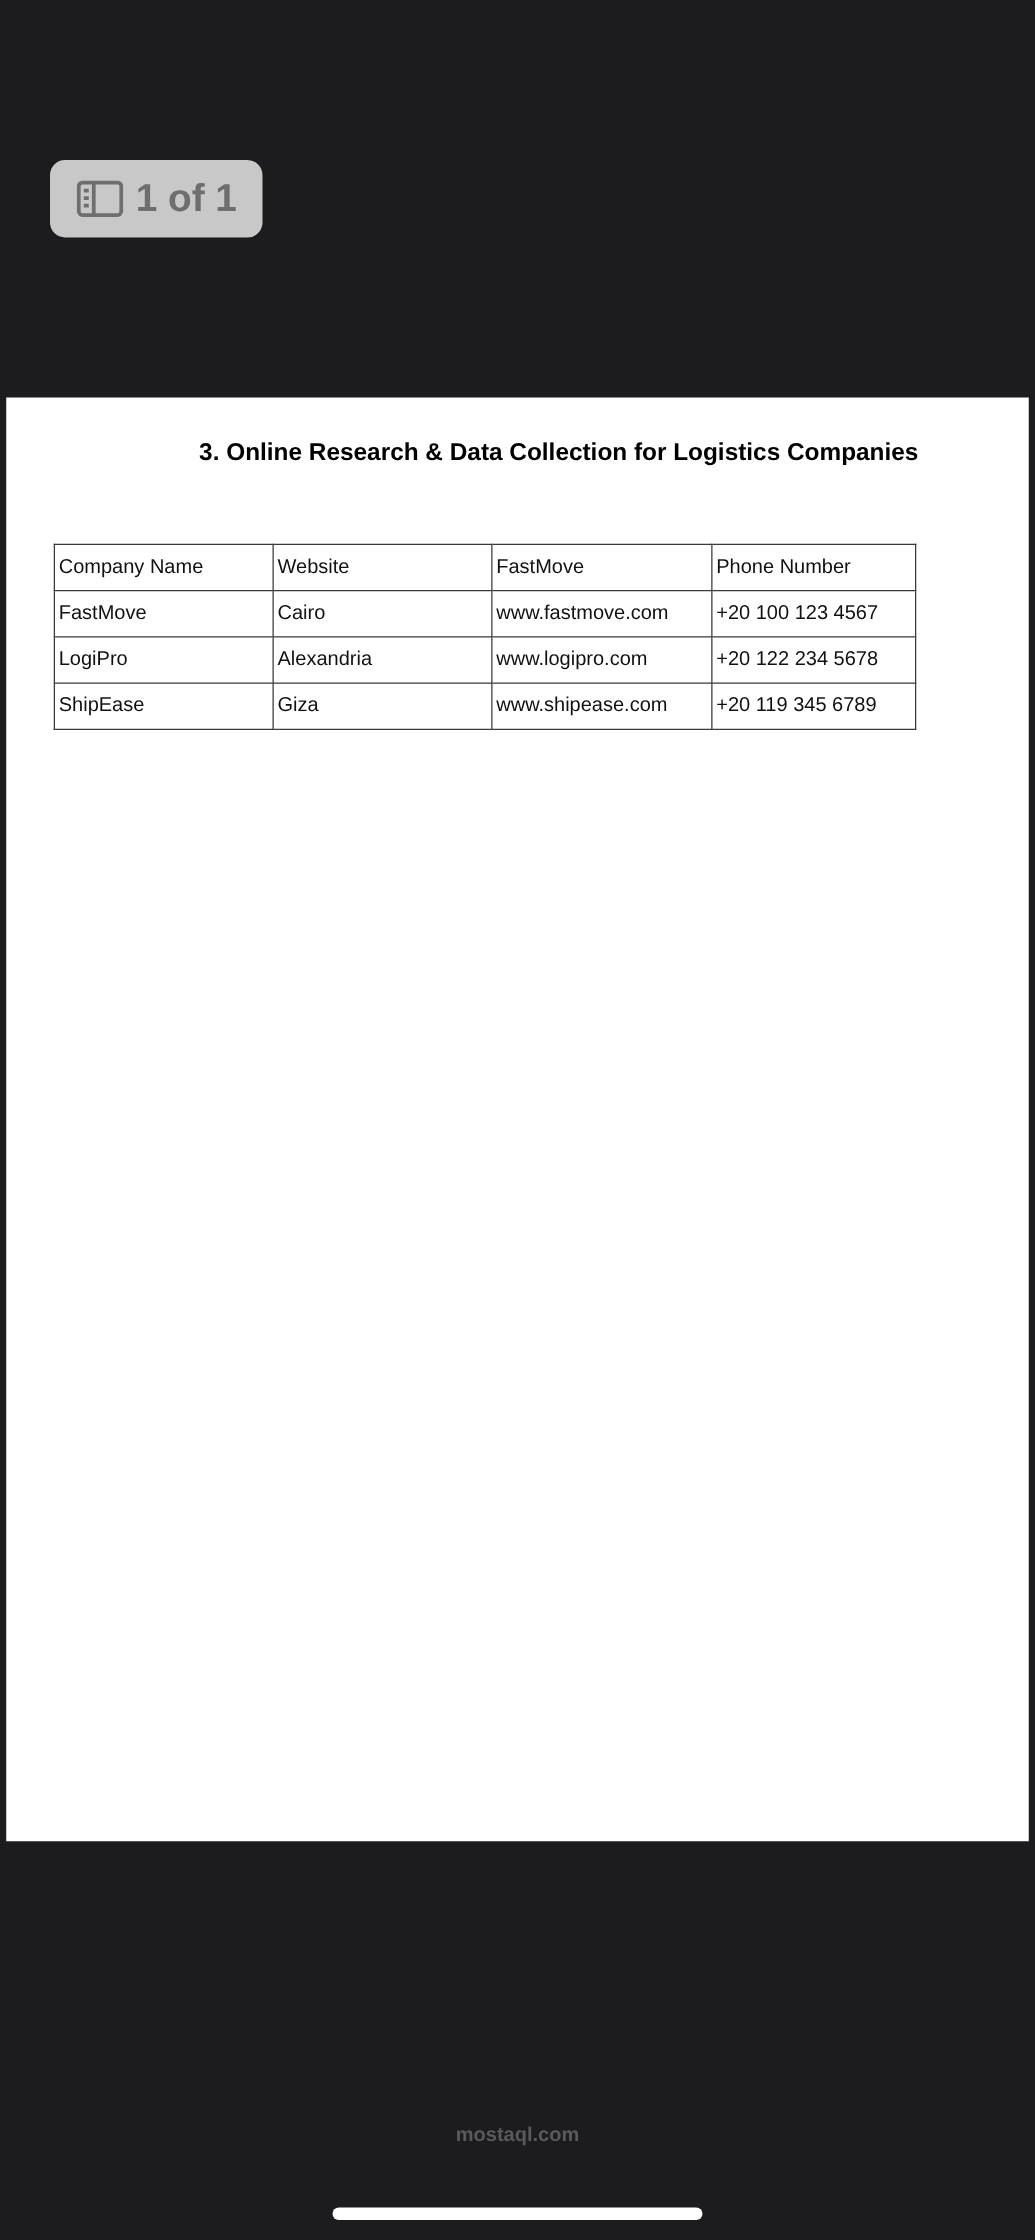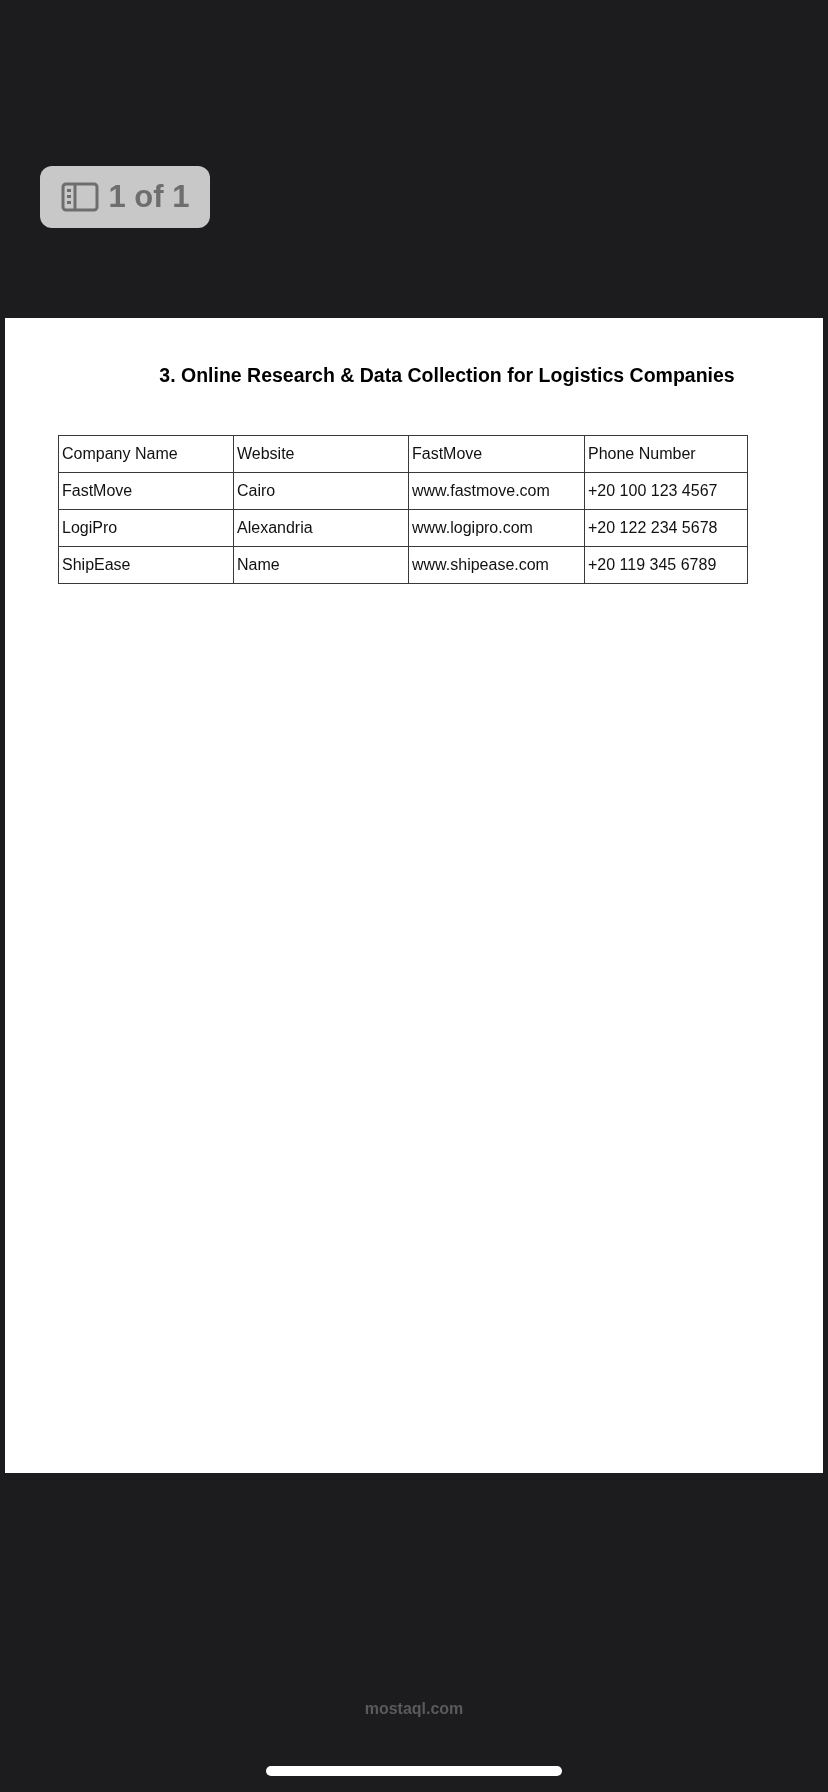--- a/index.html
+++ b/index.html
@@ -4,33 +4,33 @@
 <style>
   html, body { margin:0; padding:0; }
   body {
     width:828px; height:1792px; background:#1c1c1e; position:relative; overflow:hidden;
     font-family:"Liberation Sans", sans-serif;
   }
   .page-badge {
     position:absolute; left:40px; top:128px; width:170px; height:62px;
     background:#c8c8c8; border-radius:12px;
     display:flex; align-items:center; justify-content:center; gap:10px;
-    color:#6e6e6e; font-size:31px; font-weight:bold;margin-top:38px;
+    color:#6e6e6e; font-size:31px; font-weight:bold;
   }
   .page-badge svg { width:38px; height:30px; }
   .doc-page {
     position:absolute; left:5px; top:318px; width:818px; height:1155px;
     background:#ffffff;
   }
   .doc-title {
-    position:absolute; left:0; width:100%; top:46px; text-align:center;
+    position:absolute; left:0; width:100%; top:33px; text-align:center;
     font-size:19.5px; font-weight:bold; color:#000; padding-left:66px; box-sizing:border-box;
   }
   table.data-table {
-    position:absolute; left:53px; top:117px;
+    position:absolute; left:38px; top:117px;
     border-collapse:collapse; font-size:16px; color:#111;
   }
   table.data-table td {
     border:1.5px solid #3a3a3a; height:37px; padding:0 0 0 3px; vertical-align:middle;
     box-sizing:border-box;
   }
   .c1 { width:175px; } .c2 { width:175px; } .c3 { width:176px; } .c4 { width:163px; }
   .watermark {
     position:absolute; left:0; width:100%; top:1700px; text-align:center; color:#5a5a5c;
   }
@@ -72,21 +72,21 @@
       <td>+20 100 123 4567</td>
     </tr>
     <tr>
       <td>LogiPro</td>
       <td>Alexandria</td>
       <td>www.logipro.com</td>
       <td>+20 122 234 5678</td>
     </tr>
     <tr>
       <td>ShipEase</td>
-      <td>Name</td>
+      <td>Giza</td>
       <td>www.shipease.com</td>
       <td>+20 119 345 6789</td>
     </tr>
   </tbody>
     </table>
 </div>
 
 <div class="watermark">
   <div class="en">mostaql.com</div>
 </div>

